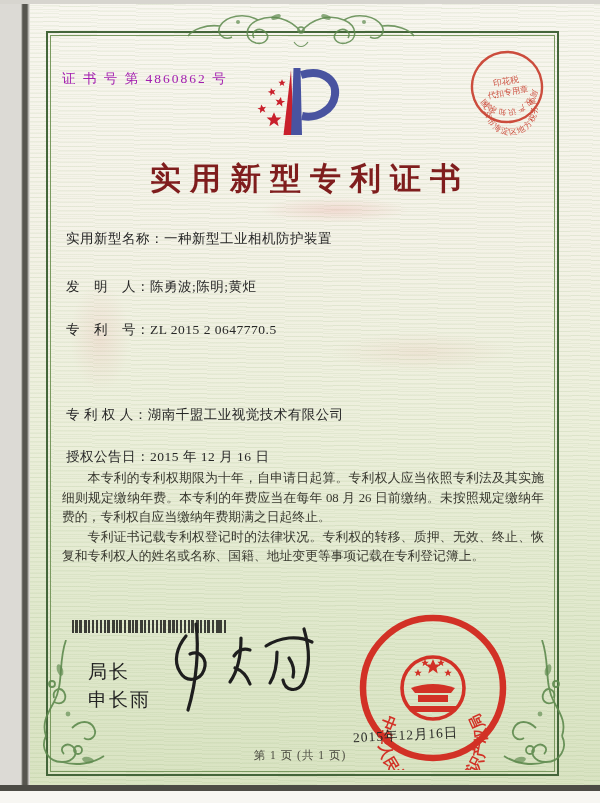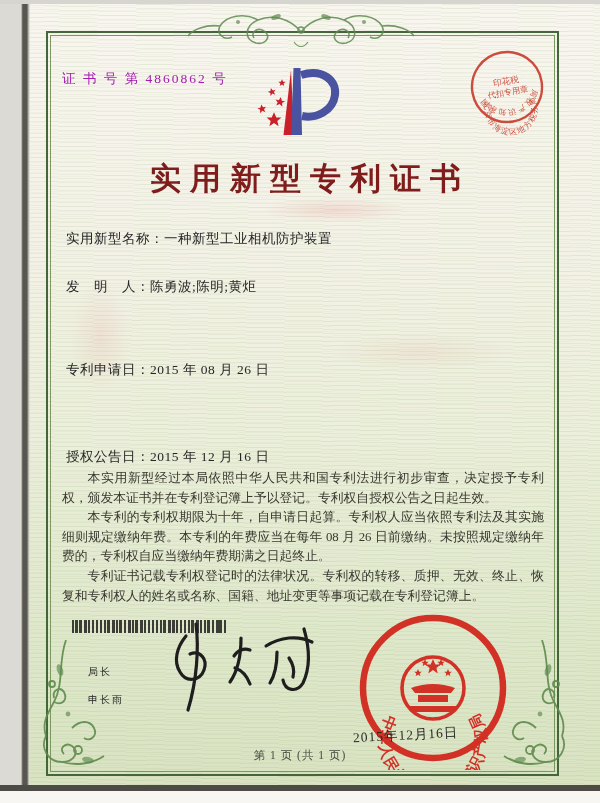--- a/index.html
+++ b/index.html
@@ -38,21 +38,21 @@
   .field{position:absolute;left:66px;font-size:13.5px;color:#272727;letter-spacing:.5px;white-space:nowrap;}
   .f0{top:230px}.f1{top:278px}.f2{top:321px}.f3{top:361px}.f4{top:406px}.f5{top:448px}
   .paras{position:absolute;left:62px;top:469px;width:482px;font-size:12.8px;line-height:19.6px;color:#38382f;text-align:justify;}
   .paras p{margin:0;text-indent:2em;}
   .barcode{position:absolute;left:72px;top:620px;width:154px;height:13px;
     background:
       repeating-linear-gradient(90deg,#20201e 0 2px,transparent 2px 4px),
       repeating-linear-gradient(90deg,#20201e 0 1px,transparent 1px 7px),
       repeating-linear-gradient(90deg,transparent 0 3px,#20201e 3px 4px,transparent 4px 11px);
     opacity:.85;}
-  .officer{position:absolute;left:88px;top:658px;font-size:10px;color:#222;line-height:28px;letter-spacing:2px;}
+  .officer{position:absolute;left:88px;top:658px;font-size:19px;color:#222;line-height:28px;letter-spacing:2px;}
   .footer{position:absolute;left:0;top:748px;width:600px;text-align:center;font-size:11.5px;color:#4a4a40;letter-spacing:1px;}
   
   .logo{position:absolute;left:252px;top:64px;}
   .stamp{position:absolute;left:452px;top:32px;transform:rotate(-10deg);opacity:.92;}
   .seal{position:absolute;left:351px;top:606px;opacity:.95;}
   .signature{position:absolute;left:138px;top:616px;}
   .topflourish{position:absolute;left:186px;top:8px;}
   .cornerL{position:absolute;left:38px;top:640px;}
   .cornerR{position:absolute;left:500px;top:640px;transform:scaleX(-1);}
 </style>
@@ -121,25 +121,25 @@
       </text>
       <text x="55" y="52" text-anchor="middle" font-size="8.6" stroke="none" font-family="'Liberation Serif',serif">印花税</text>
       <text x="55" y="63" text-anchor="middle" font-size="8.2" stroke="none" font-family="'Liberation Serif',serif">代扣专用章</text>
     </g>
   </svg>
 
   <h1 class="title">实用新型专利证书</h1>
 
   <div class="field f1"><span>发　明　人：</span><span>陈勇波;陈明;黄炬</span></div>
   <div class="field f0"><span>实用新型名称：</span><span>一种新型工业相机防护装置</span></div>
-  <div class="field f3"><span>专利申请日：</span><span>2015 年 08 月 26 日</span></div>
+  <div class="field f2"><span>专　利　号：</span><span>ZL 2015 2 0647770.5</span></div>
+  <div class="field f4"><span>专 利 权 人：</span><span>湖南千盟工业视觉技术有限公司</span></div>
   <div class="field f5"><span>授权公告日：</span><span>2015 年 12 月 16 日</span></div>
 
   <div class="paras">
-    <p>本实用新型经过本局依照中华人民共和国专利法进行初步审查，决定授予专利权，颁发本证书并在专利登记簿上予以登记。专利权自授权公告之日起生效。</p>
     <p>本专利的专利权期限为十年，自申请日起算。专利权人应当依照专利法及其实施细则规定缴纳年费。本专利的年费应当在每年 08 月 26 日前缴纳。未按照规定缴纳年费的，专利权自应当缴纳年费期满之日起终止。</p>
     <p>专利证书记载专利权登记时的法律状况。专利权的转移、质押、无效、终止、恢复和专利权人的姓名或名称、国籍、地址变更等事项记载在专利登记簿上。</p>
   </div>
 
   <div class="barcode"></div>
 
   <div class="officer">
     <div>局长</div>
     <div>申长雨</div>
   </div>

